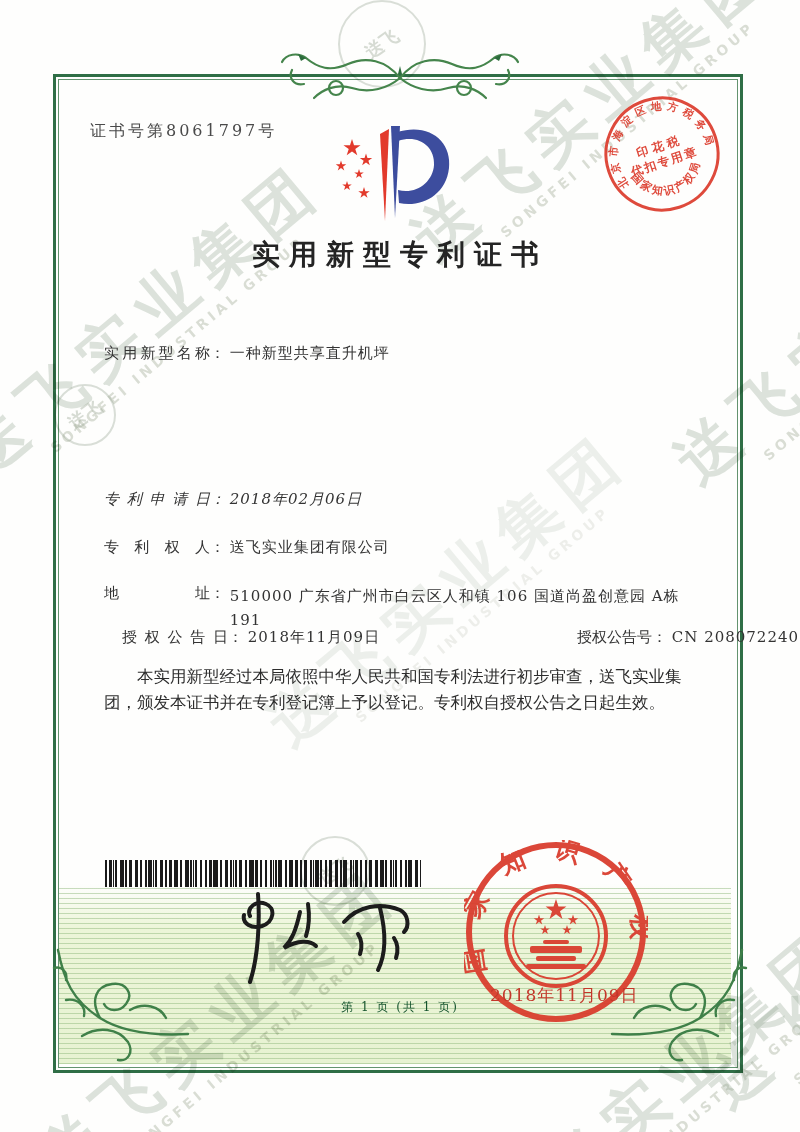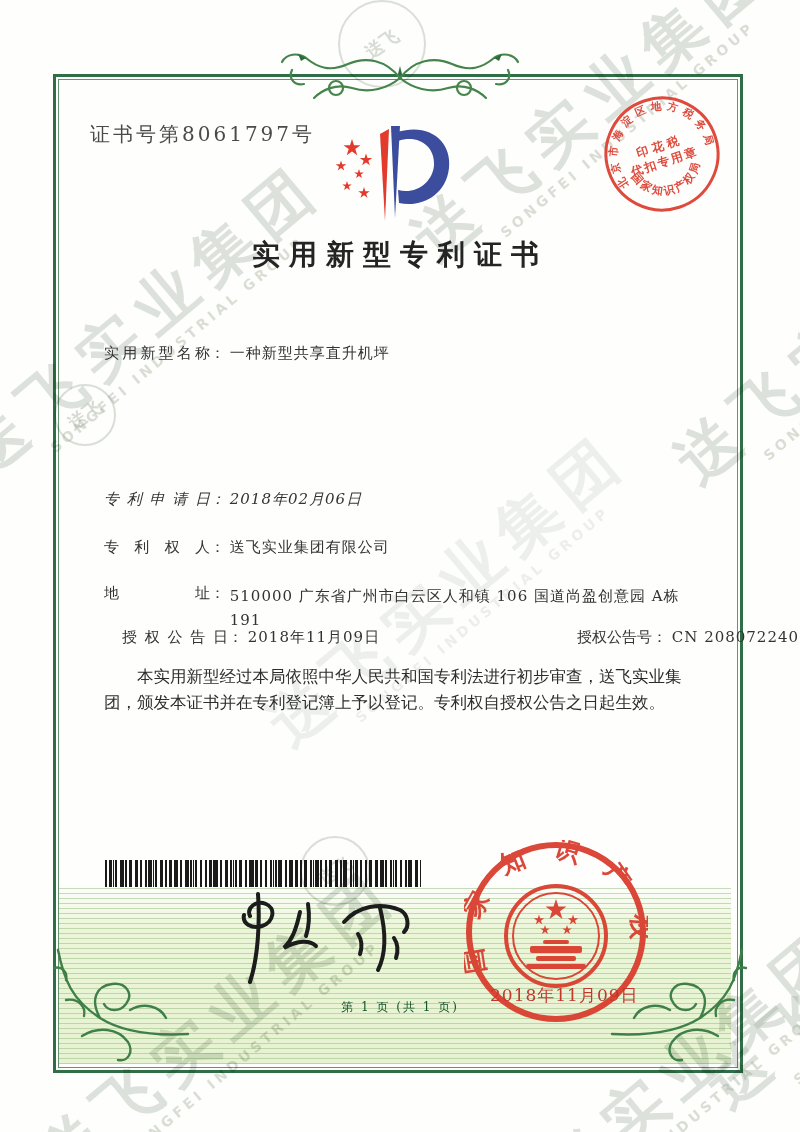--- a/index.html
+++ b/index.html
@@ -23,21 +23,21 @@
          border:3px solid #2f6e46;}
   .frame-inner{position:absolute;inset:2px;border:1px solid #63936f;}
   
   .band{position:absolute;left:59px;top:884px;width:672px;height:180px;z-index:1;
         background:
           repeating-linear-gradient(0deg, rgba(134,178,115,0.45) 0 1px, transparent 1px 5px),
           linear-gradient(to bottom, rgba(236,245,216,0) 0, #ecf5d8 45px, #e7f2d2 100%);}
   
   .orn{position:absolute;z-index:3;}
   
-  .cert-no{position:absolute;left:90px;top:121px;z-index:4;font-size:20px;letter-spacing:3px;color:#4a4a4a;}
+  .cert-no{position:absolute;left:90px;top:121px;z-index:4;font-size:16px;letter-spacing:3px;color:#4a4a4a;}
   .logo{position:absolute;left:318px;top:118px;z-index:4;}
   .title{position:absolute;left:0;top:236px;width:100%;text-align:center;z-index:4;
          font-size:28px;font-weight:600;letter-spacing:9px;color:#242424;}
   .row{position:absolute;left:104px;z-index:4;font-size:15px;color:#333;white-space:nowrap;}
   .lbl{display:inline-block;width:106px;text-align:justify;text-align-last:justify;vertical-align:top;}
   .val{letter-spacing:1px;}
   .addr-val{display:inline-block;white-space:normal;width:470px;vertical-align:top;letter-spacing:1px;line-height:24px;}
   .grant-no{position:absolute;left:455px;top:0;}
   .body-text{position:absolute;left:104px;top:664px;width:598px;z-index:4;
              font-size:16.5px;line-height:25.5px;color:#2d2d2d;font-style:oblique 8deg;}

